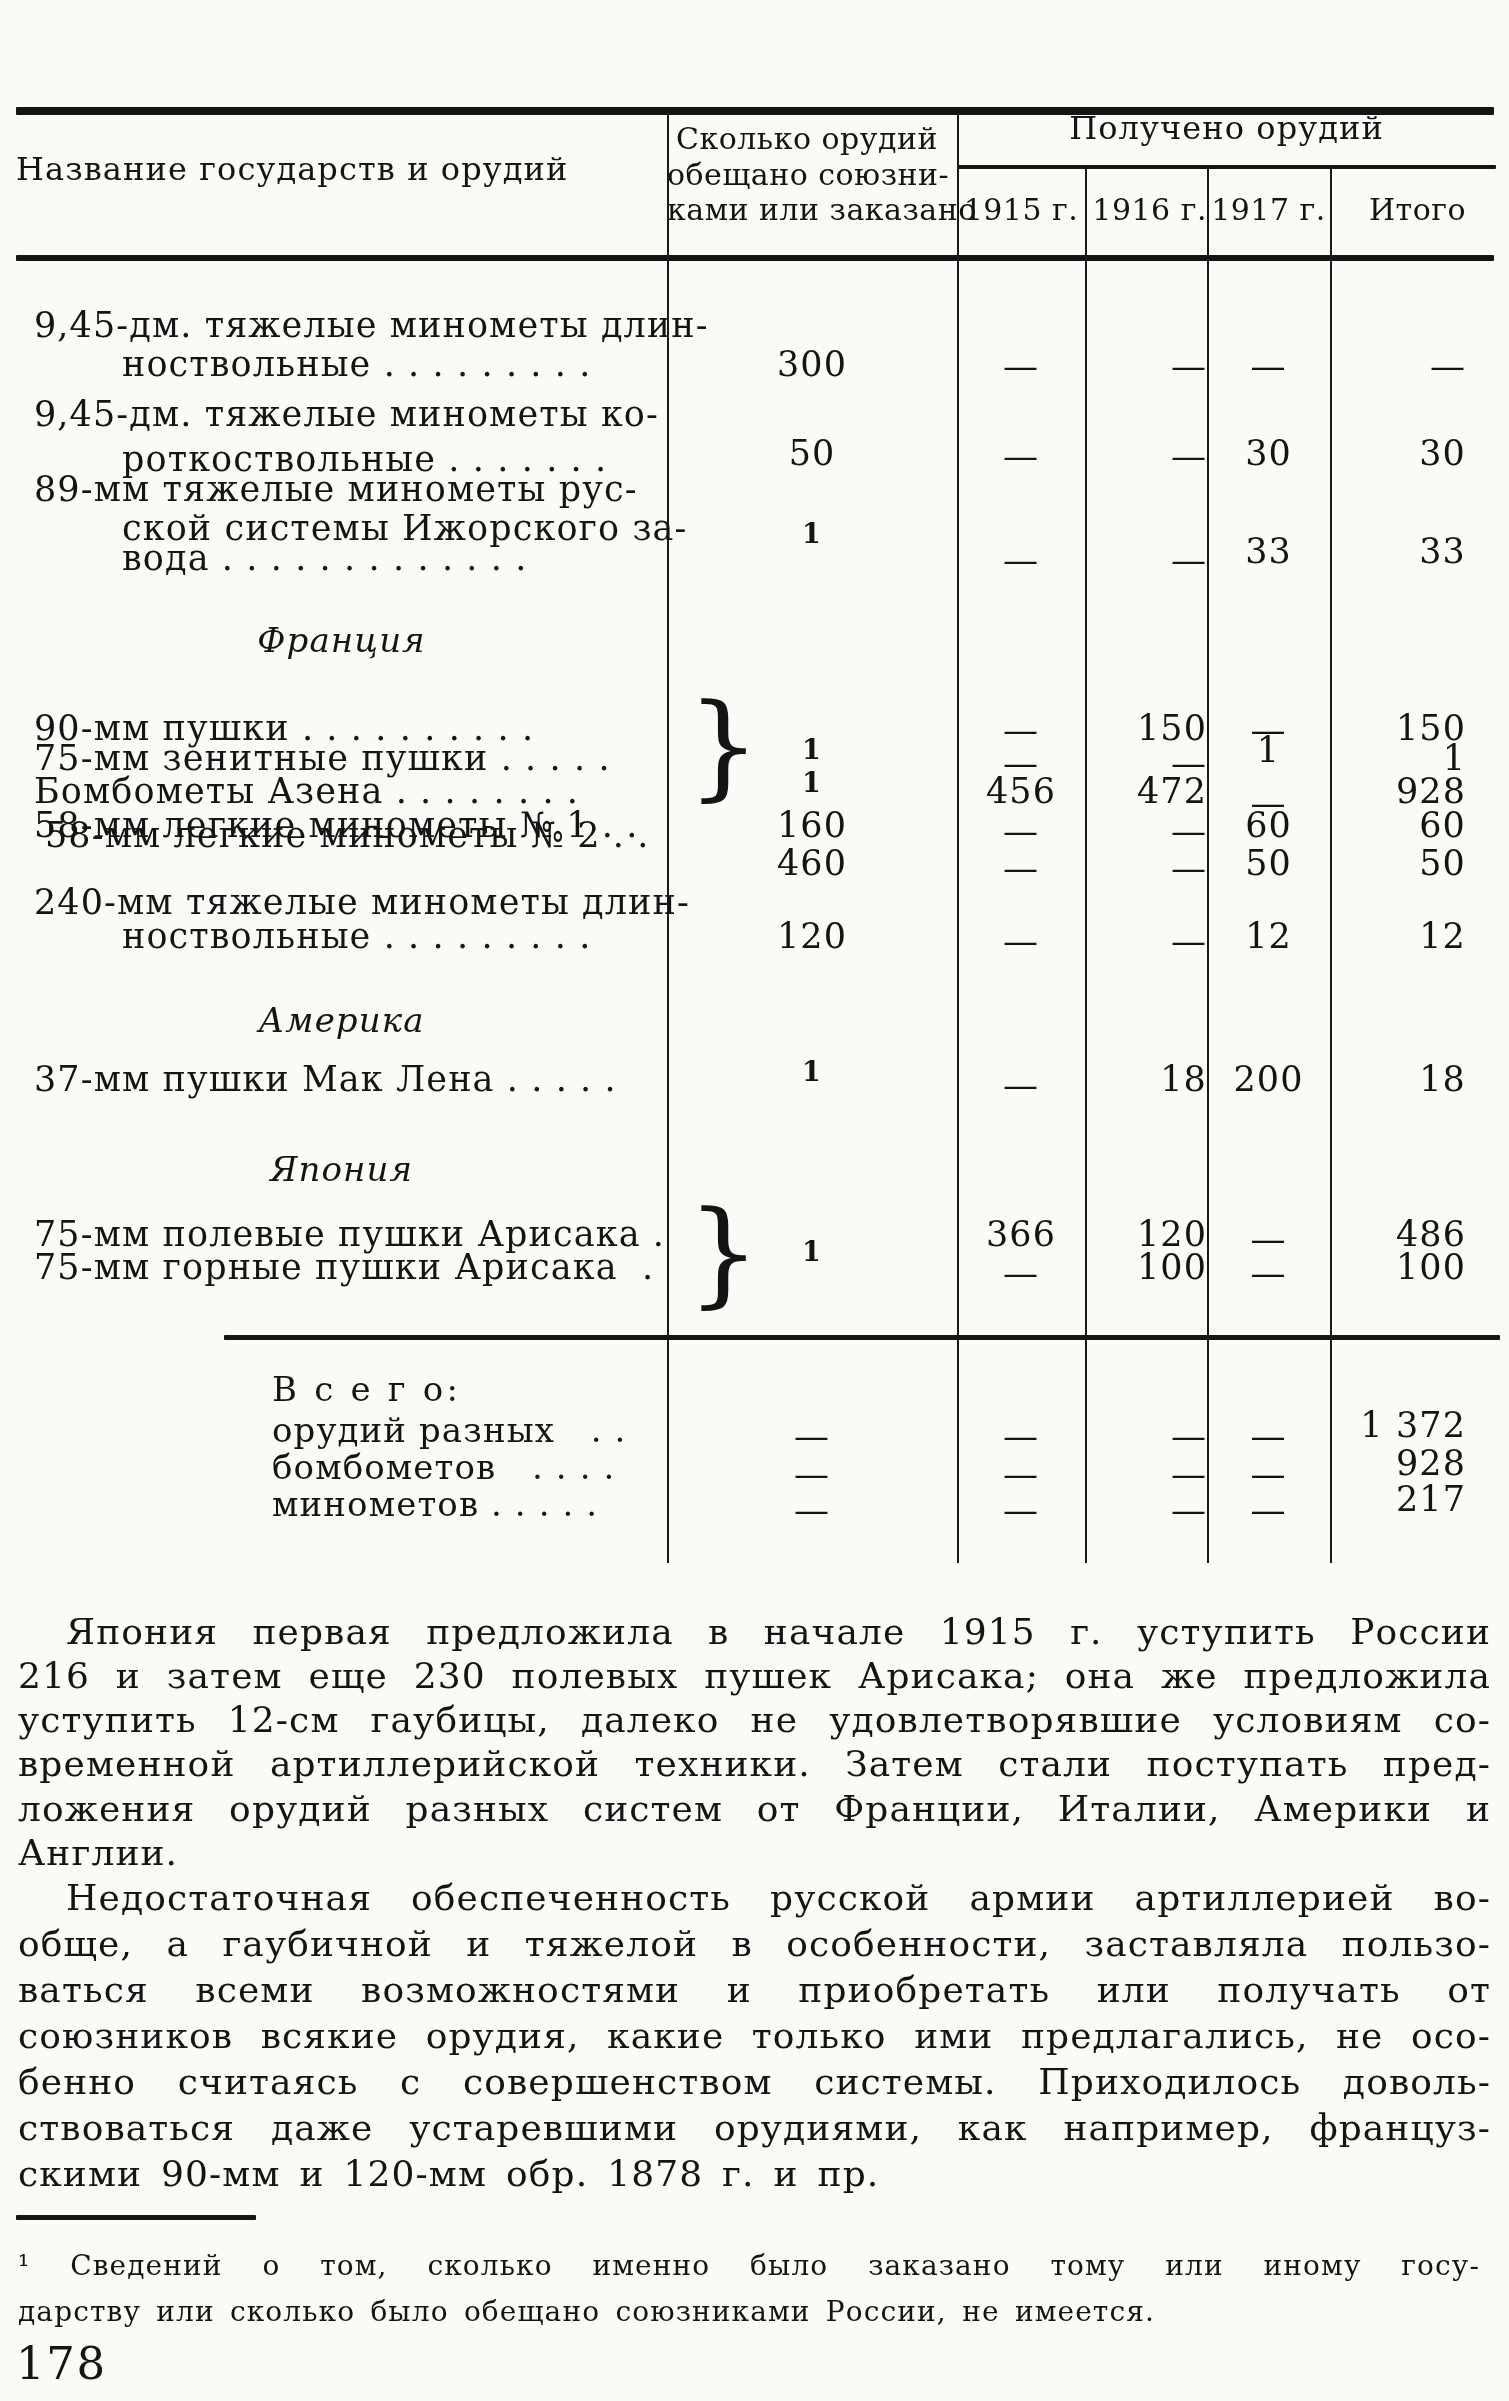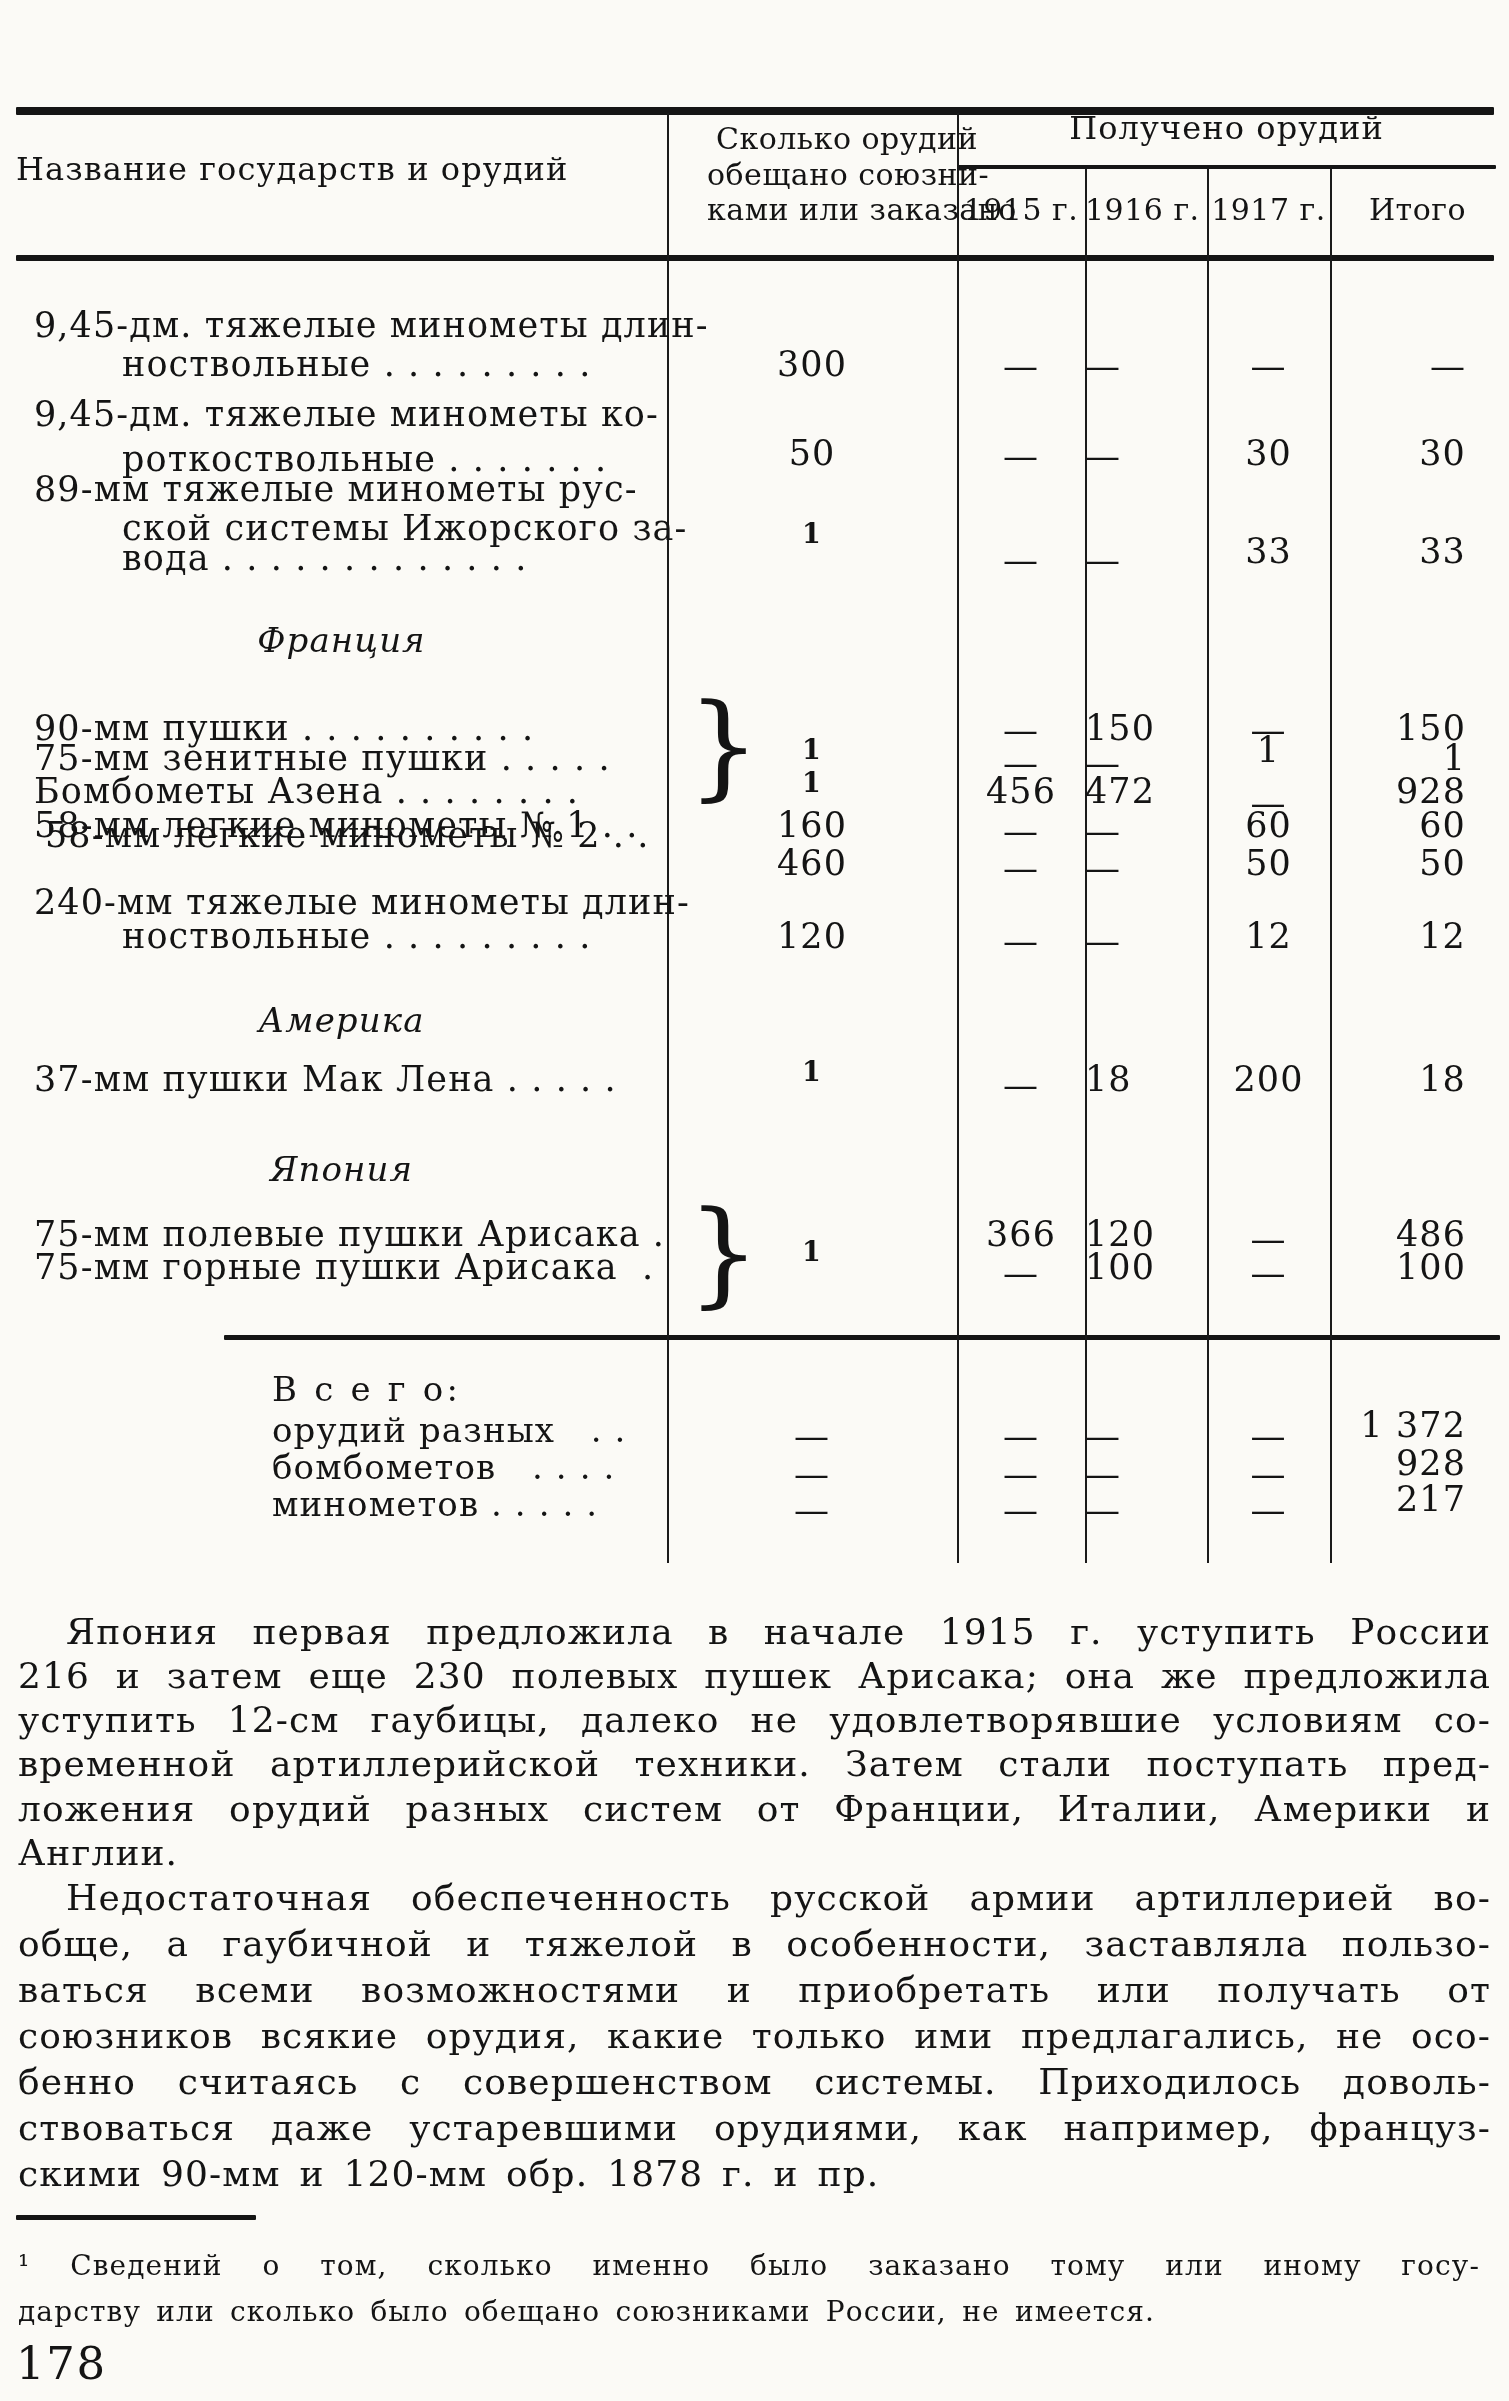--- a/index.html
+++ b/index.html
@@ -8,25 +8,25 @@
     font-family:"DejaVu Serif","Liberation Serif",serif;color:#141414;
     overflow:hidden;
   }
   .rule{position:absolute;background:#151515;border-radius:1.1px;}
   .vline{position:absolute;width:2.1px;background:#1a1a1a;}
   .t{position:absolute;white-space:pre;font-size:35px;letter-spacing:1.1px;line-height:1.1;}
   .hdr{font-size:30px;letter-spacing:0.5px;}
   .hdr-big{font-size:32px;}
   .cen{text-align:center;}
   .c-name-hdr{left:16px;width:651px;text-align:left;}
-  .c-prom-hdr{left:667px;width:280px;text-align:center;margin-left:40px;}
+  .c-prom-hdr{left:667px;width:280px;text-align:center;}
   .c-recv-hdr{left:957px;width:539px;text-align:center;}
   .c-prom{left:667px;width:290px;text-align:center;}
   .c-1915{left:957px;width:128px;text-align:center;}
-  .c-1916{left:1085px;width:122px;text-align:left;}
+  .c-1916{left:1085px;width:122px;text-align:right;}
   .c-1917{left:1207px;width:123px;text-align:center;}
   .c-tot{left:1330px;width:136px;text-align:right;}
   .name1{left:34px;}
   .name2{left:122px;}
   .section{left:16px;width:651px;text-align:center;font-style:italic;font-size:34px;}
   .totname{left:272px;font-size:34px;}
   .note-num{font-size:27px;font-weight:bold;}
   .brace{position:absolute;font-size:115px;font-weight:400;line-height:101px;letter-spacing:0;}
   .para{position:absolute;left:18px;width:1473px;font-size:36px;letter-spacing:1.1px;
         word-spacing:6.4px;text-align:justify;text-align-last:justify;white-space:normal;}

